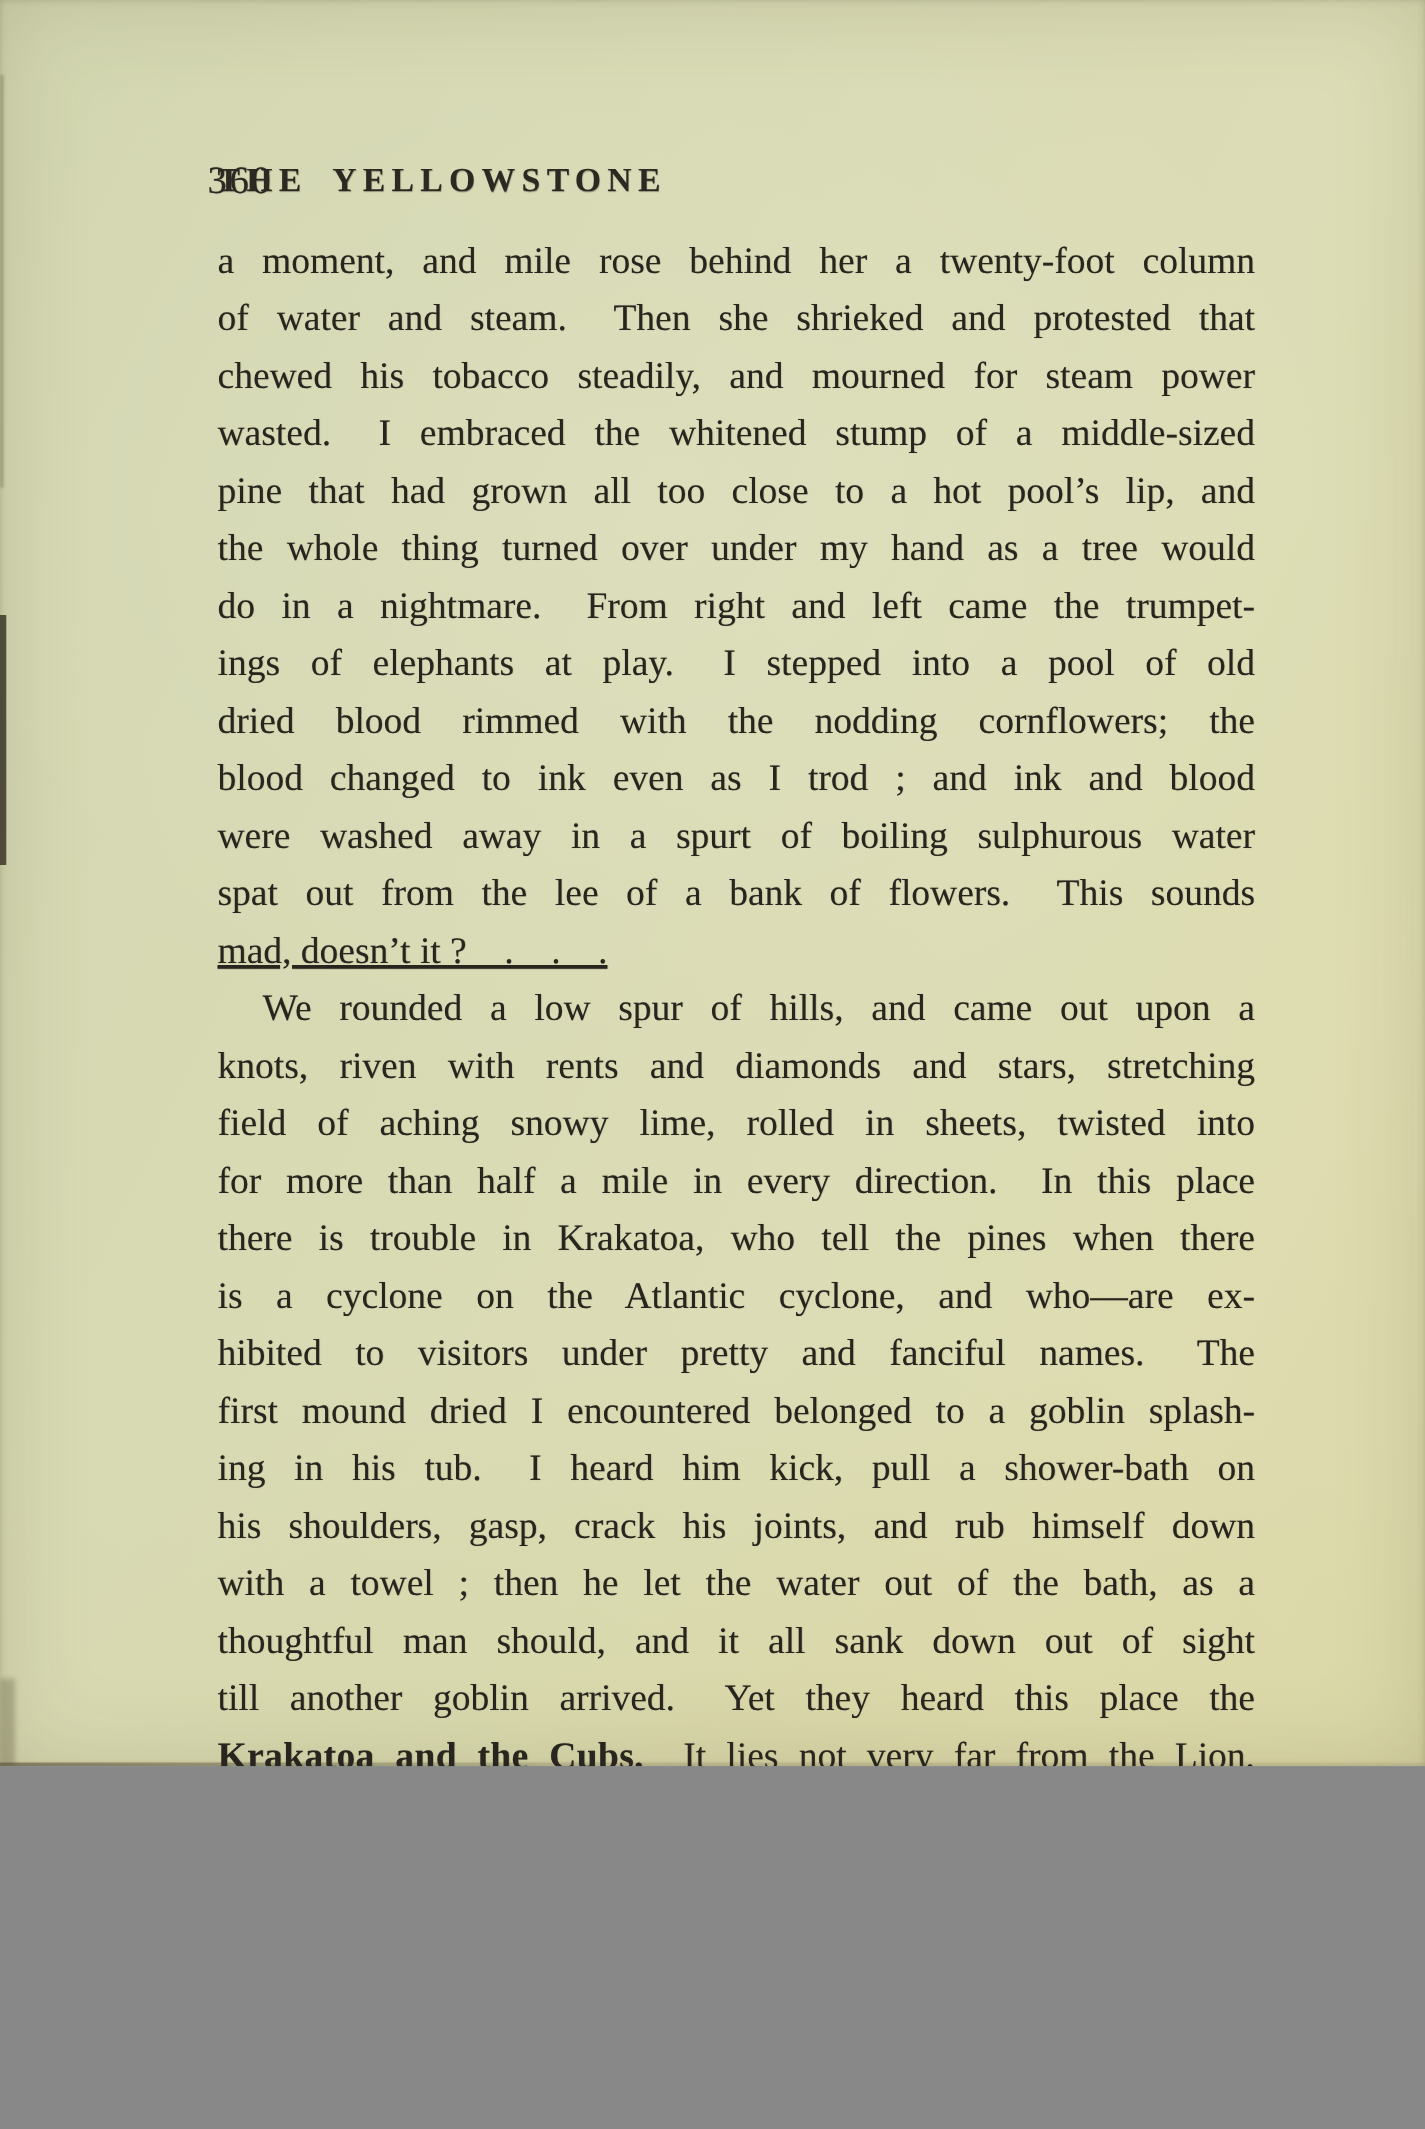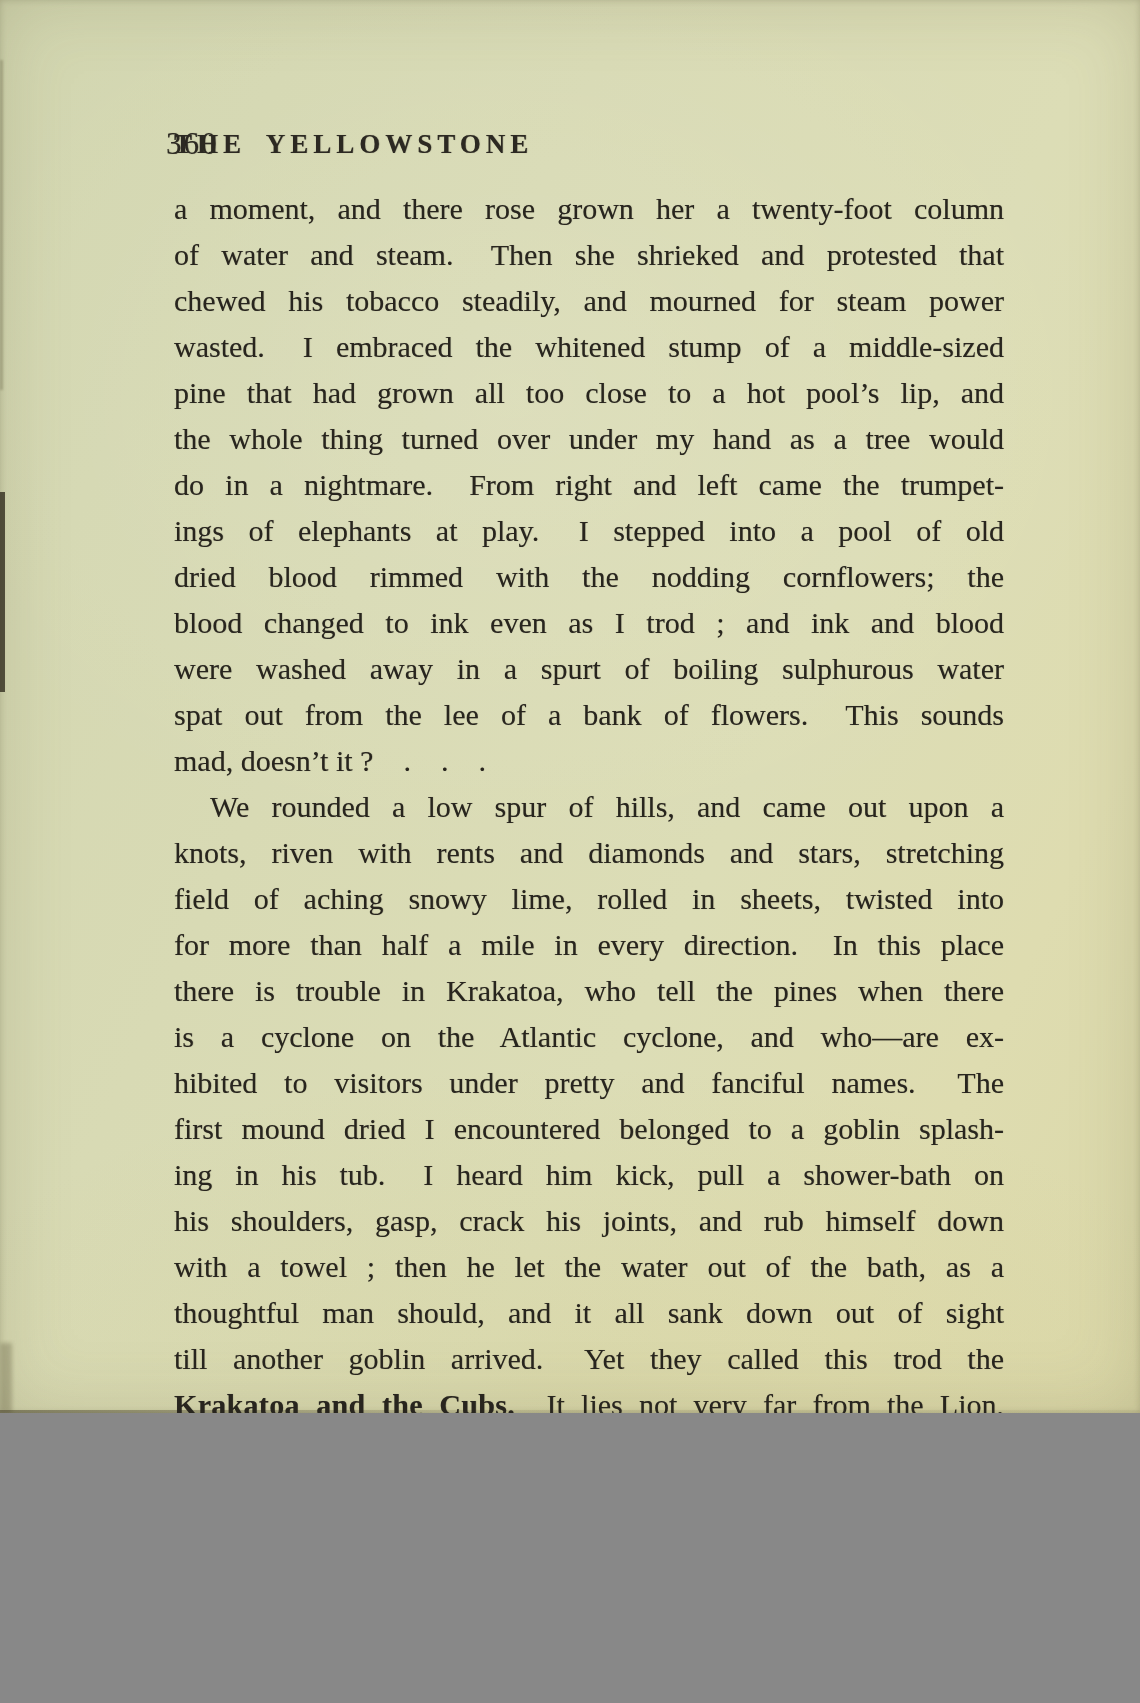--- a/index.html
+++ b/index.html
@@ -94,20 +94,21 @@
   .line {
     height: 46px;
     line-height: 46px;
     white-space: nowrap;
     text-align: justify;
     text-align-last: justify;
   }
   .line.nojust {
     text-align: left;
     text-align-last: left;
+    text-decoration: underline;
   }
   .line.indent {
     padding-left: 36px;
   }
   .bold {
     font-weight: bold;
     letter-spacing: 0.3px;
   }
 </style>
 </head>
@@ -118,21 +119,21 @@
   <div class="edge-strip-dark"></div>
   <div class="edge-corner-smudge"></div>
   <div class="edge-bottom-sliver"></div>
 
   <div class="page-header">
     <div class="page-number">360</div>
     <div class="running-title">THE YELLOWSTONE</div>
   </div>
 
   <div class="body-text">
-      <div class="line"><span>a moment, and there rose grown her a twenty-foot column</span></div>
+      <div class="line"><span>a moment, and mile rose behind her a twenty-foot column</span></div>
       <div class="line"><span>of water and steam.  Then she shrieked and protested that</span></div>
       <div class="line"><span>chewed his tobacco steadily, and mourned for steam power</span></div>
       <div class="line"><span>wasted.  I embraced the whitened stump of a middle-sized</span></div>
       <div class="line"><span>pine that had grown all too close to a hot pool’s lip, and</span></div>
       <div class="line"><span>the whole thing turned over under my hand as a tree would</span></div>
       <div class="line"><span>do in a nightmare.  From right and left came the trumpet-</span></div>
       <div class="line"><span>ings of elephants at play.  I stepped into a pool of old</span></div>
       <div class="line"><span>dried blood rimmed with the nodding cornflowers; the</span></div>
       <div class="line"><span>blood changed to ink even as I trod ; and ink and blood</span></div>
       <div class="line"><span>were washed away in a spurt of boiling sulphurous water</span></div>
@@ -143,16 +144,16 @@
       <div class="line"><span>field of aching snowy lime, rolled in sheets, twisted into</span></div>
       <div class="line"><span>for more than half a mile in every direction.  In this place</span></div>
       <div class="line"><span>there is trouble in Krakatoa, who tell the pines when there</span></div>
       <div class="line"><span>is a cyclone on the Atlantic cyclone, and who—are ex-</span></div>
       <div class="line"><span>hibited to visitors under pretty and fanciful names.  The</span></div>
       <div class="line"><span>first mound dried I encountered belonged to a goblin splash-</span></div>
       <div class="line"><span>ing in his tub.  I heard him kick, pull a shower-bath on</span></div>
       <div class="line"><span>his shoulders, gasp, crack his joints, and rub himself down</span></div>
       <div class="line"><span>with a towel ; then he let the water out of the bath, as a</span></div>
       <div class="line"><span>thoughtful man should, and it all sank down out of sight</span></div>
-      <div class="line"><span>till another goblin arrived.  Yet they called this trod the</span></div>
+      <div class="line"><span>till another goblin arrived.  Yet they heard this place the</span></div>
       <div class="line"><span class="bold">Krakatoa and the Cubs. </span><span> It lies not very far from the Lion,</span></div>
     </div>
 </div>
 
 </body></html>

